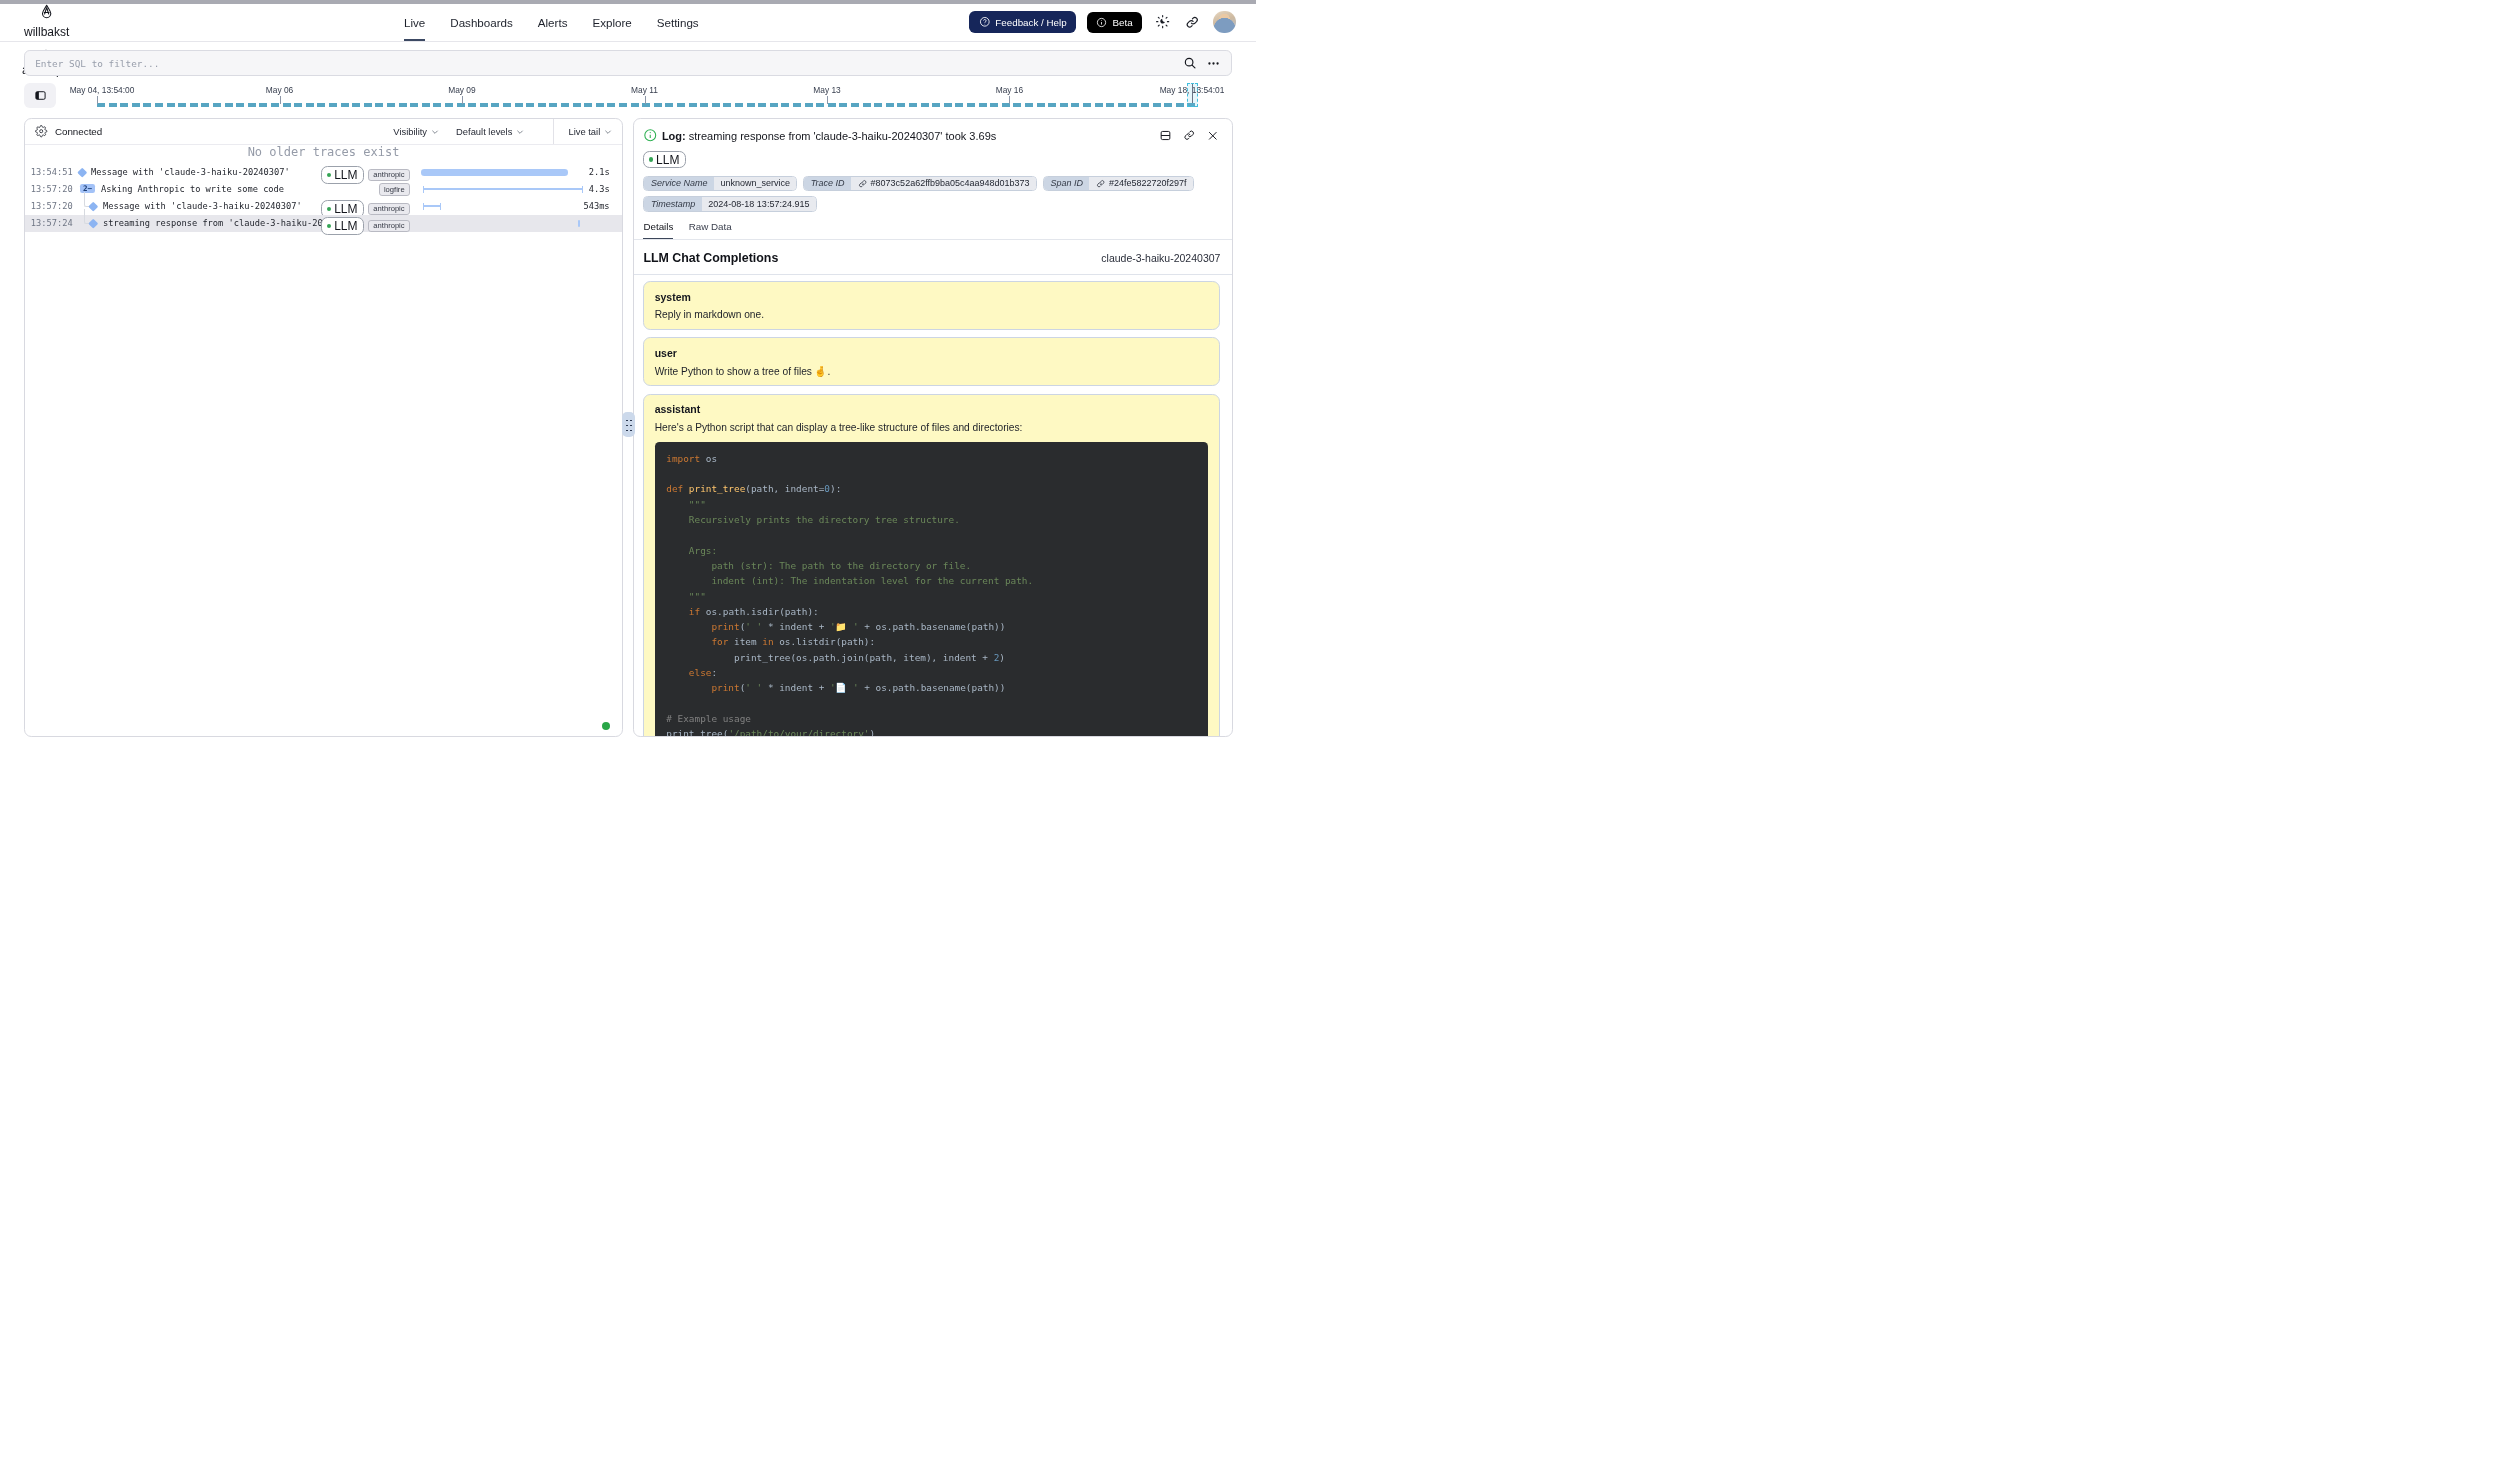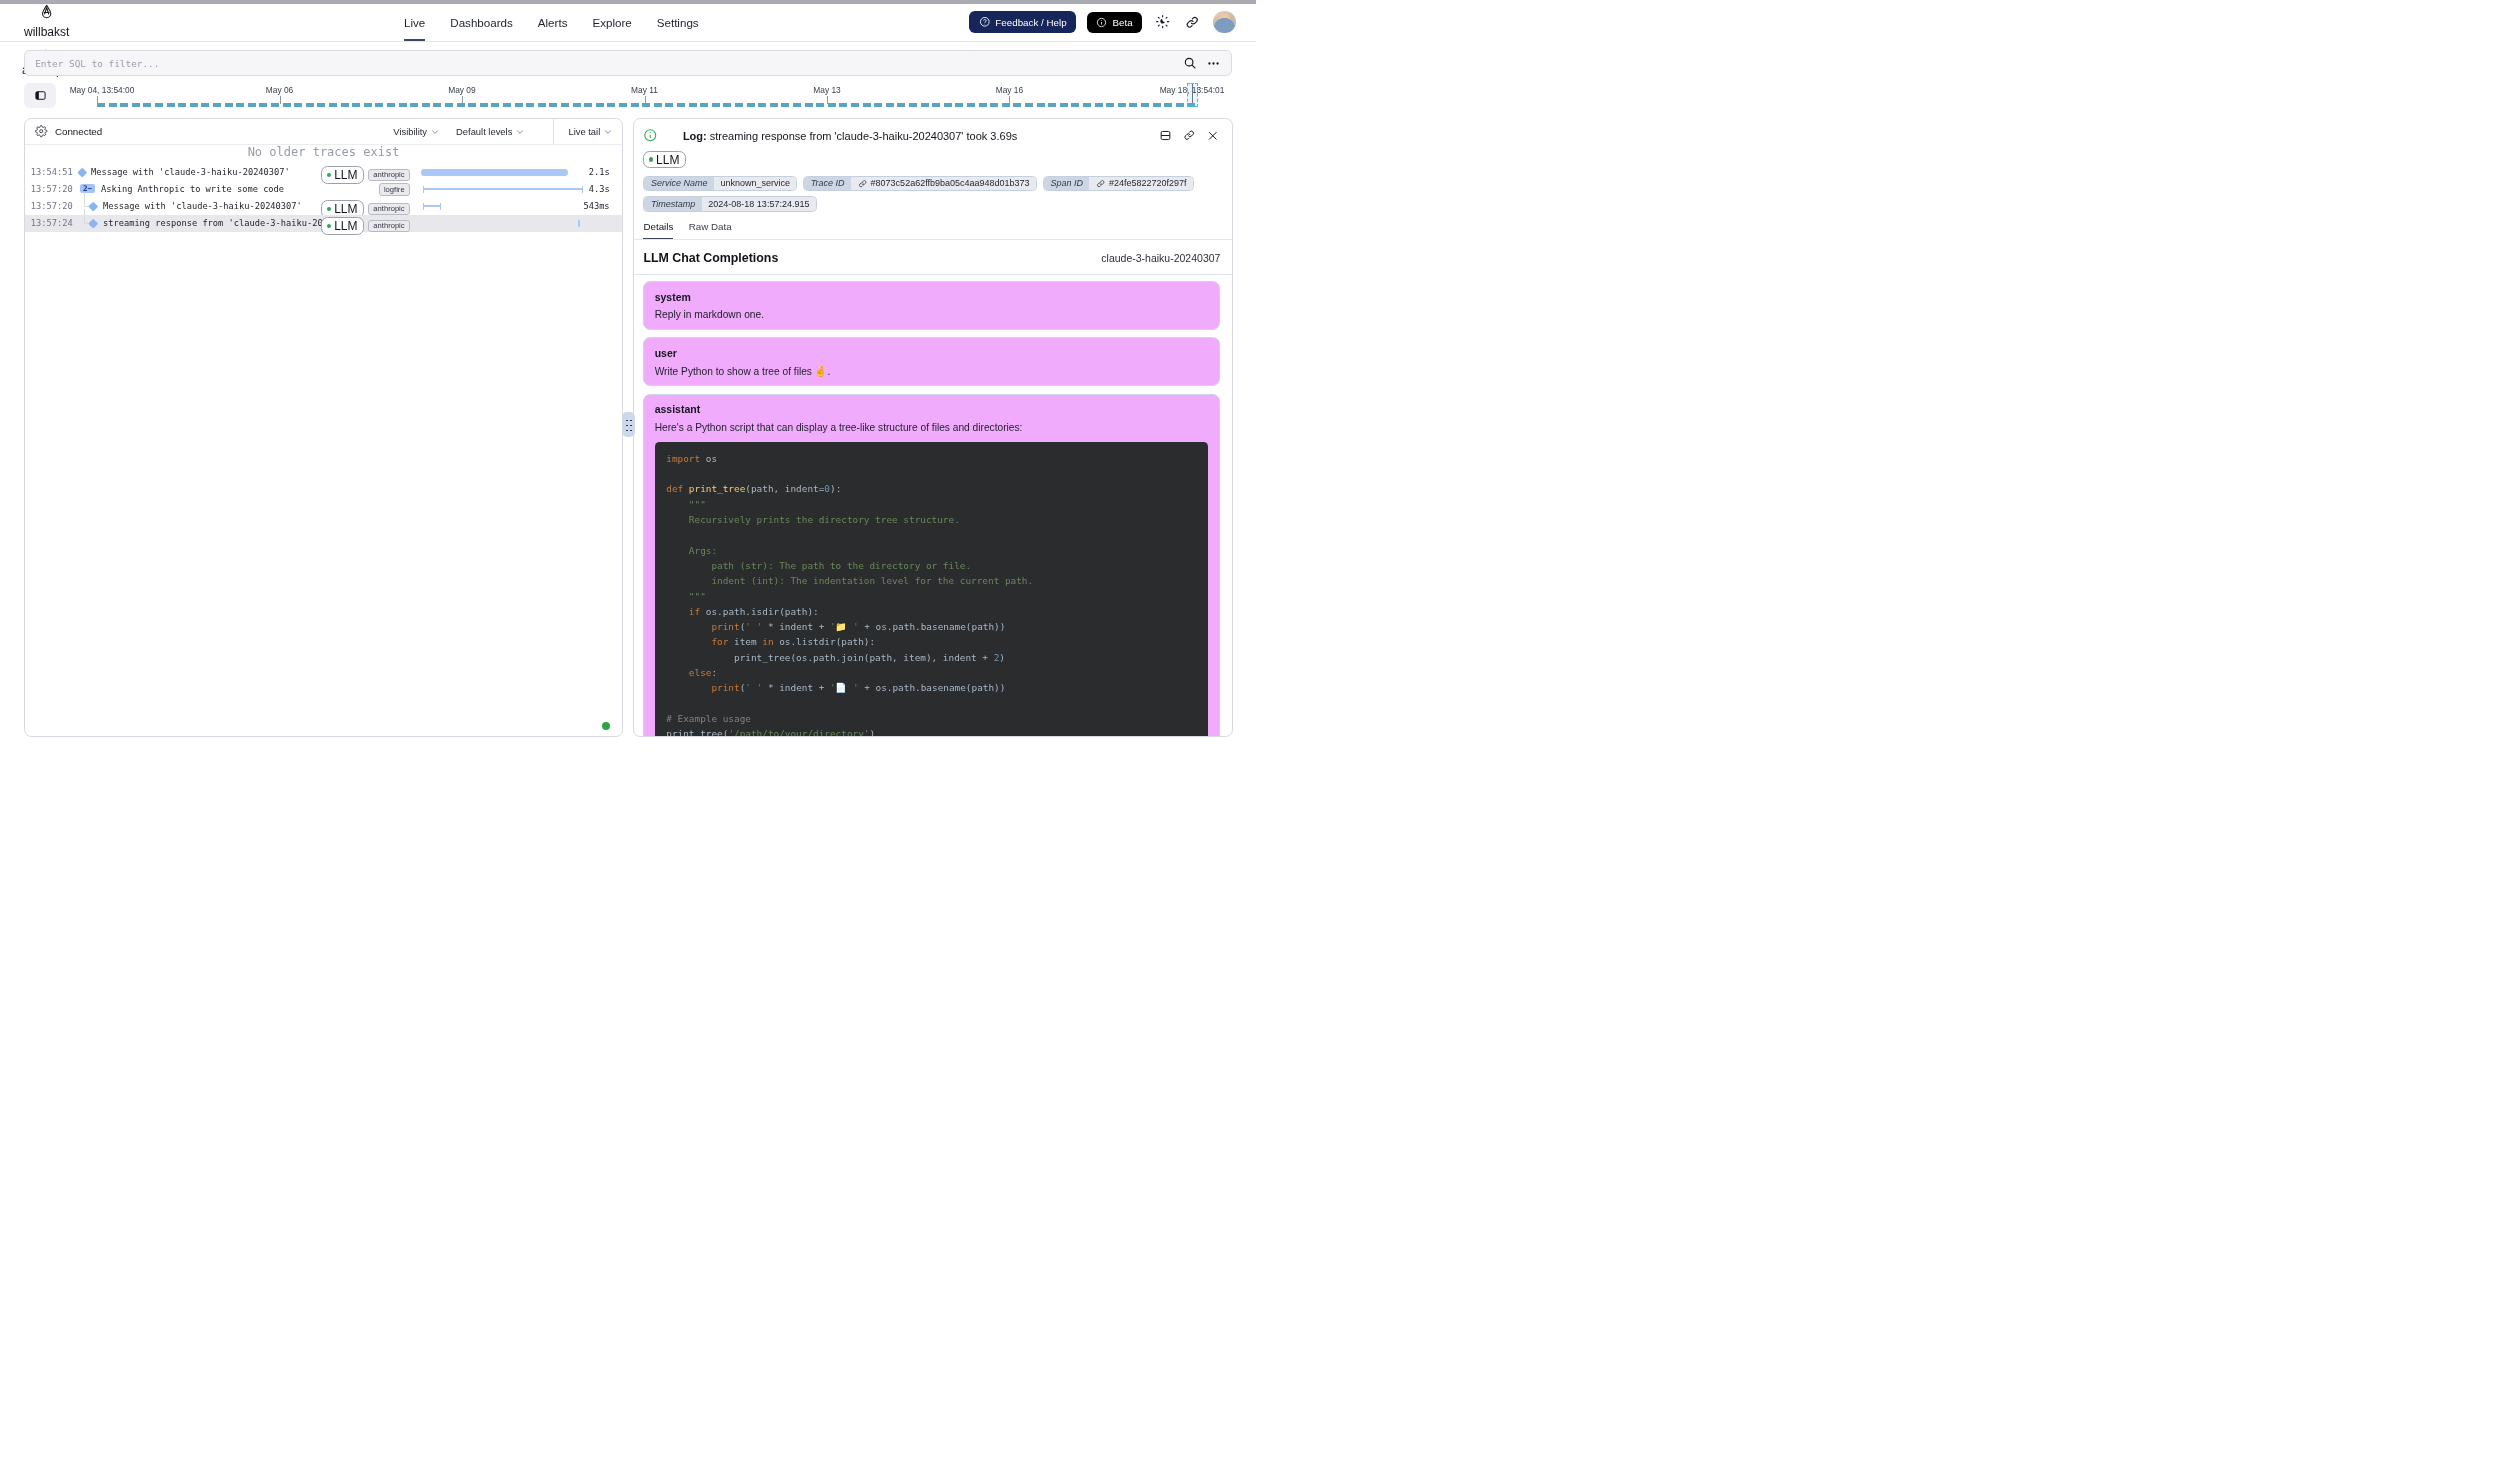--- a/index.html
+++ b/index.html
@@ -78,38 +78,38 @@
   .dot-green { width:4.4px; height:4.4px; border-radius:50%; background:#35a455; }
   .chip { background:#e9e9ee; border:0.7px solid #b9bac3; border-radius:2.9px; padding:0.7px 4.4px; font-family:"Liberation Sans",sans-serif; font-size:7.6px; color:#343844; }
   .tr-bararea { position:absolute; left:396px; width:161px; top:0; height:100%; }
   .bar-solid { position:absolute; top:5.1px; height:6.5px; border-radius:3.3px; background:#a9c8f8; }
   .bar-span { position:absolute; top:5.1px; height:6.5px; border-left:1.8px solid #a9c8f8; border-right:1.8px solid #a9c8f8; }
   .bar-span i { position:absolute; left:0; right:0; top:2.3px; height:1.9px; background:#a9c8f8; display:block; }
   .tr-dur { position:absolute; right:12.4px; top:2.9px; font-size:8.7px; color:#23262e; }
   .live-dot { position:absolute; right:11.6px; bottom:5.8px; width:8.7px; height:8.7px; border-radius:50%; background:#29a647; }
 
   
-  .rp-header { display:flex; align-items:center; gap:25px; padding:9.4px 11.6px 0 9.4px; }
+  .rp-header { display:flex; align-items:center; gap:4px; padding:9.4px 11.6px 0 9.4px; }
   .rp-title { font-size:11px; color:#14161d; flex:1; white-space:nowrap; overflow:hidden; }
   .rp-title b { font-weight:bold; }
   .rp-icons { display:flex; align-items:center; gap:9.4px; }
   .rp-llm { margin:8px 0 0 9.4px; display:inline-flex; }
   .meta-wrap { margin:7.3px 11.6px 0 9.4px; display:flex; flex-wrap:wrap; gap:5.1px 5.8px; }
   .meta-badge { display:flex; border-radius:4.4px; overflow:hidden; border:0.7px solid #c6cfdc; font-size:9px; }
   .meta-k { background:#ccd6e4; font-style:italic; padding:1.8px 6.5px; color:#333a47; }
   .meta-v { background:#e8eaef; padding:1.8px 6.5px; color:#1f232e; display:flex; gap:3.6px; align-items:center; }
   .rp-tabs { margin-top:9.4px; padding:0 11.6px 0 9.4px; border-bottom:0.7px solid #e3e6ec; display:flex; gap:15.3px; }
   .rp-tab { font-size:9.8px; color:#3a3f4d; padding-bottom:5.8px; border-bottom:1.8px solid transparent; cursor:pointer; }
   .rp-tab.active { color:#14161d; border-bottom-color:#3c4659; }
   .rp-section-head { margin:11px 11.6px 0 9.4px; display:flex; align-items:baseline; justify-content:space-between; }
   .rp-section-title { font-size:12.4px; font-weight:bold; color:#101218; }
   .rp-section-model { font-size:10.5px; color:#2a2e3a; }
   .rp-divider { margin-top:9.4px; border-bottom:0.7px solid #dfe3eb; }
   .msg-list { margin:5.8px 11.6px 0 8.7px; }
-  .msg-card { border:1.1px solid #ccd5e3; border-radius:7.3px; background:#f0abfc; padding:8.7px 11px; margin-bottom:7.3px; }
+  .msg-card { border:1.1px solid #ccd5e3; border-radius:7.3px; background:#fef9c3; padding:8.7px 11px; margin-bottom:7.3px; }
   .msg-role { font-size:10.5px; font-weight:bold; color:#14161d; margin-bottom:6.5px; }
   .msg-body { font-size:10.2px; color:#1d2028; }
   .code-block { margin-top:9.4px; background:#2a2c2e; border-radius:4.4px; padding:8.7px 11.6px; font-family:"DejaVu Sans Mono",monospace; font-size:9.4px; line-height:15.3px; color:#a9b7c6; overflow:hidden; }
   .code-line { white-space:pre; }
   .tok-k { color:#cc7832; }
   .tok-f { color:#ffc66d; }
   .tok-n { color:#6897bb; }
   .tok-s { color:#6a8759; }
   .tok-c { color:#808080; }
   .tok-p { color:#a9b7c6; }

